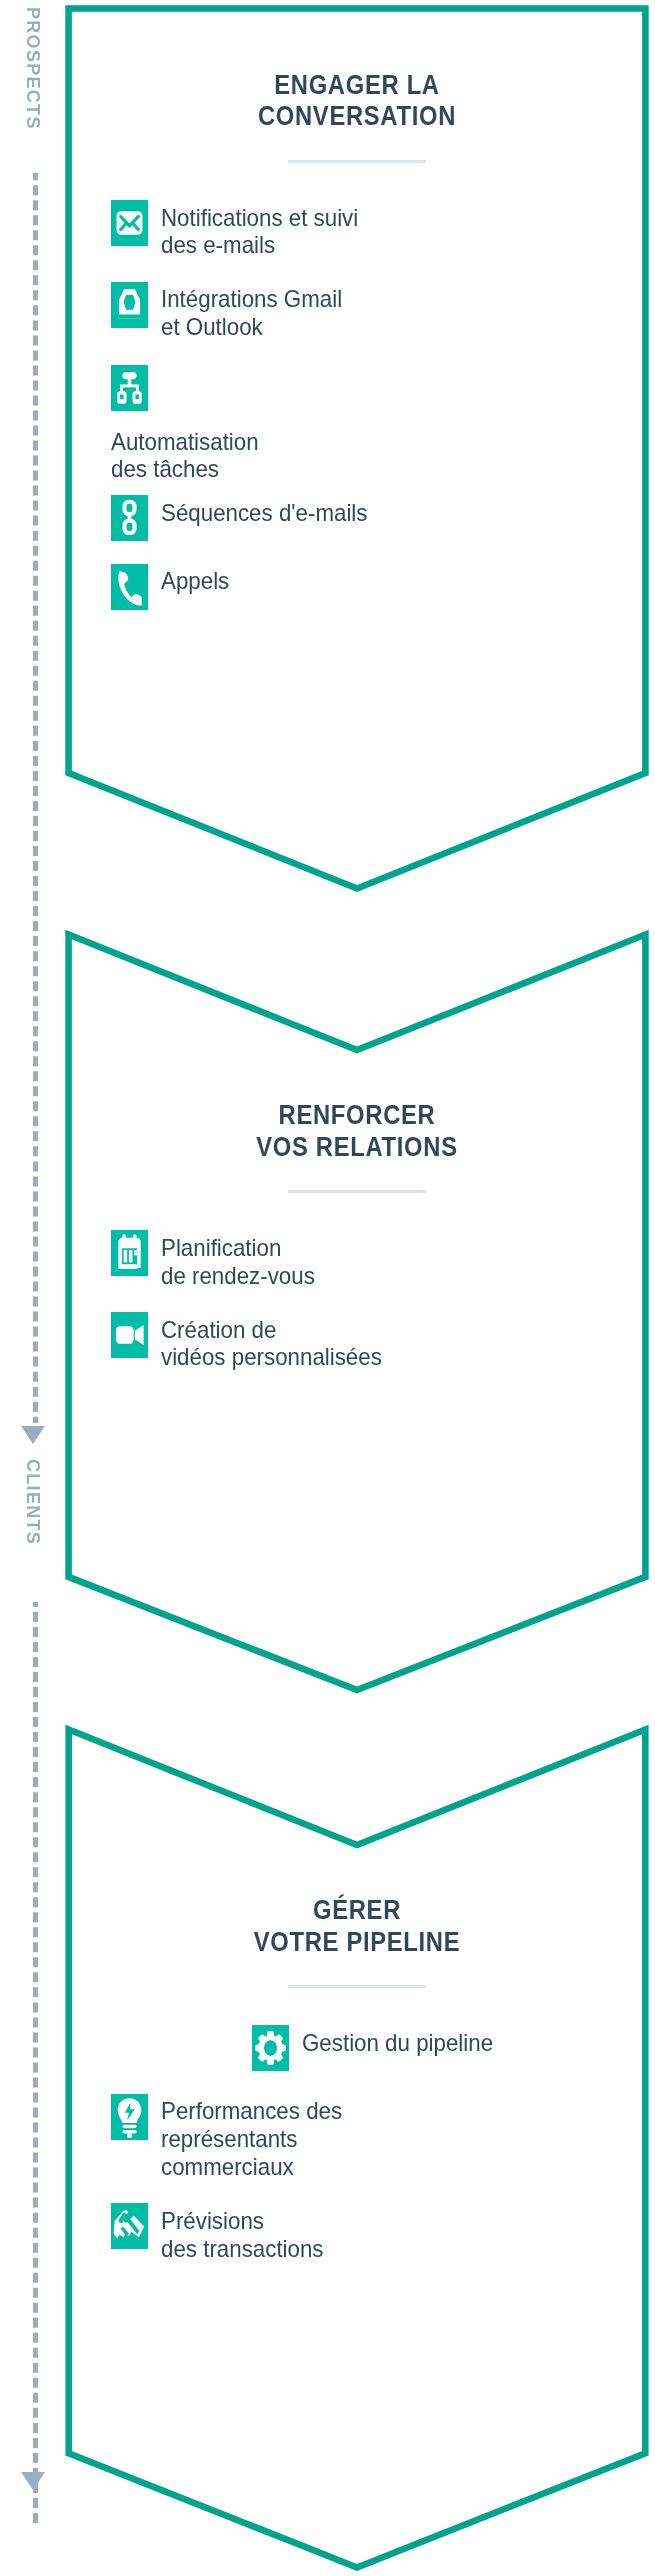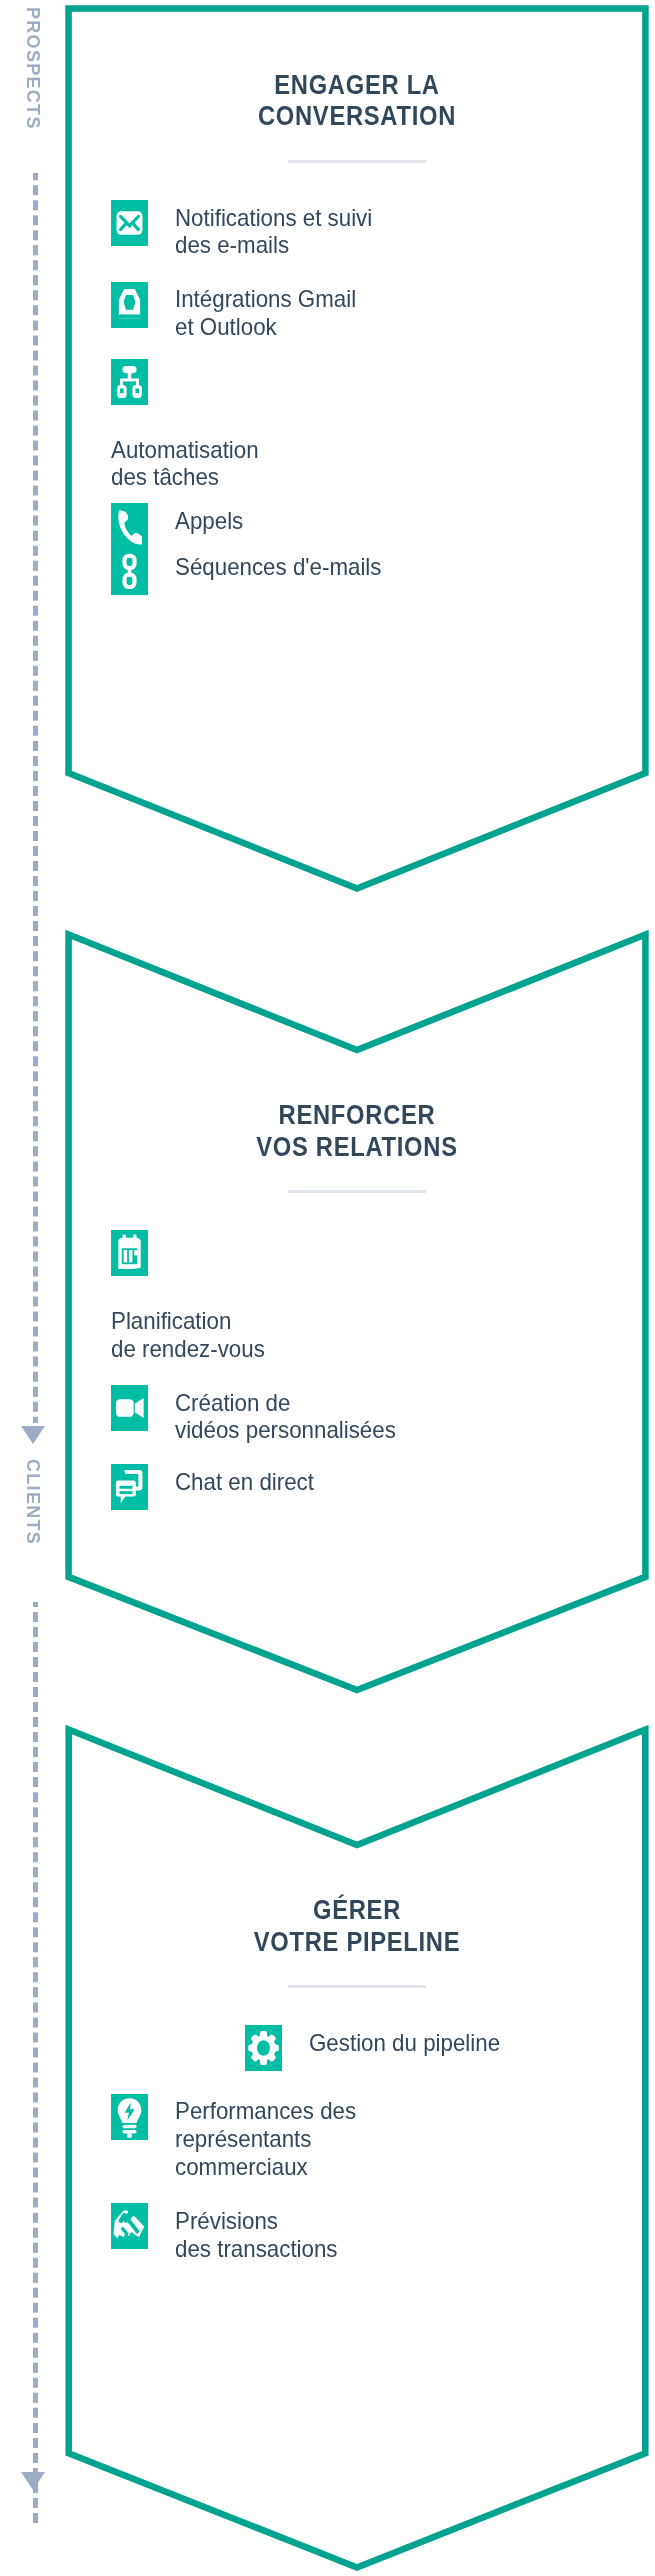--- a/index.html
+++ b/index.html
@@ -121,21 +121,21 @@
   }
 
   .items {
     list-style: none;
     margin: 0;
     padding: 0;
   }
   .item {
     display: flex;
     align-items: flex-start;
-    gap: 27px;
+    gap: 13px;
   }
   .item-icon {
     flex: 0 0 auto;
     width: 37px;
     height: 46px;
     background: #00bda5;
     position: relative;
   }
   .item-icon svg {
     position: absolute;
@@ -189,21 +189,21 @@
               <rect x="9" y="19" width="44" height="40" rx="8" fill="#ffffff"></rect>
               <path d="M16 28 L31 44 L46 28" stroke="#00bda5" stroke-width="5.5" fill="none" stroke-linecap="round" stroke-linejoin="round"></path>
               <path d="M16 50 L25 40 M46 50 L37 40" stroke="#00bda5" stroke-width="5.5" stroke-linecap="round"></path>
             </g>
               </svg>
           </span>
           <span class="item-label">Notifications et suivi
 des e-mails</span>
         </li>
 
-        <li class="item" style="margin-bottom:18px;">
+        <li class="item" style="margin-bottom:24px;">
           <span class="item-icon">
             <svg viewBox="0 0 62 78">
               <path d="M13 62 V30 L22 12 H40 L49 30 V62 Z" fill="#ffffff"></path>
               <path d="M21 34 L25 22 H37 L41 34 L37 47 H25 Z" fill="#00bda5"></path>
               <rect x="13" y="55" width="36" height="7" fill="#00bda5"></rect>
             </svg>
           </span>
           <span class="item-label">Intégrations Gmail
 et Outlook</span>
         </li>
@@ -219,59 +219,59 @@
               <rect x="10" y="44" width="16" height="22" rx="6" fill="#ffffff"></rect>
               <rect x="36" y="44" width="16" height="22" rx="6" fill="#ffffff"></rect>
               <rect x="15" y="50" width="6" height="8" fill="#00bda5"></rect>
               <rect x="41" y="50" width="6" height="8" fill="#00bda5"></rect>
             </svg>
           </span>
           <span class="item-label">Automatisation
 des tâches</span>
         </li>
 
-        <li class="item">
-          <span class="item-icon">
-            <svg viewBox="0 0 62 78">
-              <path d="M14 12 C9 26 14 44 24 56 C32 66 44 72 52 70 L52 57 C48 52 44 50 40 51 L34 56 C28 50 23 42 22 34 L28 28 C30 24 28 20 24 15 Z" fill="#ffffff"></path>
-            </svg>
-          </span>
-          <span class="item-label">Appels</span>
-        </li>
-
         <li class="item" style="margin-bottom:22.6px;">
           <span class="item-icon">
             <svg viewBox="0 0 62 78">
               <rect x="19" y="8" width="24" height="28" rx="11" fill="#ffffff"></rect>
               <rect x="26" y="15" width="10" height="14" rx="4" fill="#00bda5"></rect>
               <rect x="19" y="40" width="24" height="28" rx="11" fill="#ffffff"></rect>
               <rect x="26" y="47" width="10" height="14" rx="4" fill="#00bda5"></rect>
               <rect x="28" y="33" width="6" height="10" fill="#ffffff"></rect>
             </svg>
           </span>
           <span class="item-label">Séquences d'e-mails</span>
+        </li>
+
+        <li class="item">
+          <span class="item-icon">
+            <svg viewBox="0 0 62 78">
+              <path d="M14 12 C9 26 14 44 24 56 C32 66 44 72 52 70 L52 57 C48 52 44 50 40 51 L34 56 C28 50 23 42 22 34 L28 28 C30 24 28 20 24 15 Z" fill="#ffffff"></path>
+            </svg>
+          </span>
+          <span class="item-label">Appels</span>
         </li>
 
       </ul>
     </div>
   </div>
 
   <div class="chev" style="top:931px;height:762px;">
     <svg width="584" height="762" viewBox="0 0 981 1280" aria-hidden="true">
       <path d="M6 6 L490.5 200 L975 6 V1085 L490.5 1275 L6 1085 Z" fill="#ffffff" stroke="#00a38d" stroke-width="11" stroke-linejoin="miter"></path>
     </svg>
     <div class="content">
       <div class="sec-title" style="margin-top:161px;">
         <div>RENFORCER</div>
         <div>VOS RELATIONS</div>
       </div>
       <div class="divider" style="margin-top:27px;"></div>
       <ul class="items" style="margin-top:37px;padding-left:46px;">
 
-        <li class="item" style="margin-bottom:22.6px;flex-direction:column;">
+        <li class="item" style="margin-bottom:22.6px;">
           <span class="item-icon">
             <svg viewBox="0 0 62 78">
               <path d="M12 20 C12 15 15 13 20 13 H42 C47 13 50 15 50 20 V64 L38 66 H12 Z" fill="#ffffff"></path>
               <rect x="19" y="7" width="6" height="12" rx="3" fill="#ffffff"></rect>
               <rect x="37" y="7" width="6" height="12" rx="3" fill="#ffffff"></rect>
               <rect x="18" y="31" width="26" height="27" fill="#00bda5"></rect>
               <rect x="21" y="34" width="6" height="21" fill="#ffffff"></rect>
               <rect x="30" y="34" width="6" height="21" fill="#ffffff"></rect>
               <rect x="39" y="34" width="5" height="9" fill="#ffffff"></rect>
             </svg>
@@ -285,31 +285,20 @@
           <span class="item-icon">
             <svg viewBox="0 0 62 78">
               <rect x="8" y="24" width="30" height="30" rx="7" fill="#ffffff"></rect>
               <path d="M40 32 L55 22 V56 L40 46 Z" fill="#ffffff"></path>
             </svg>
           </span>
           <span class="item-label">Création de
 vidéos personnalisées</span>
         </li>
 
-        <li class="item">
-          <span class="item-icon">
-            <svg viewBox="0 0 62 78">
-              <path d="M22 10 H48 C51 10 53 12 53 15 V40 C53 43 51 45 48 45 H34 L34 38 H46 V17 H24 Z" fill="#ffffff"></path>
-              <path d="M11 28 H38 C40 28 42 30 42 33 V50 C42 53 40 55 38 55 H24 L16 67 V55 H11 C9 55 8 53 8 50 V33 C8 30 9 28 11 28 Z" fill="#ffffff"></path>
-              <rect x="14" y="37" width="22" height="5" fill="#00bda5"></rect>
-              <rect x="14" y="46" width="22" height="5" fill="#00bda5"></rect>
-            </svg>
-          </span>
-          <span class="item-label">Chat en direct</span>
-        </li>
 
       </ul>
     </div>
   </div>
 
   <div class="chev" style="top:1726px;height:845px;">
     <svg width="584" height="845" viewBox="0 0 981 1420" aria-hidden="true">
       <path d="M6 6 L490.5 200 L975 6 V1222 L490.5 1414 L6 1222 Z" fill="#ffffff" stroke="#00a38d" stroke-width="11" stroke-linejoin="miter"></path>
     </svg>
     <div class="content">

